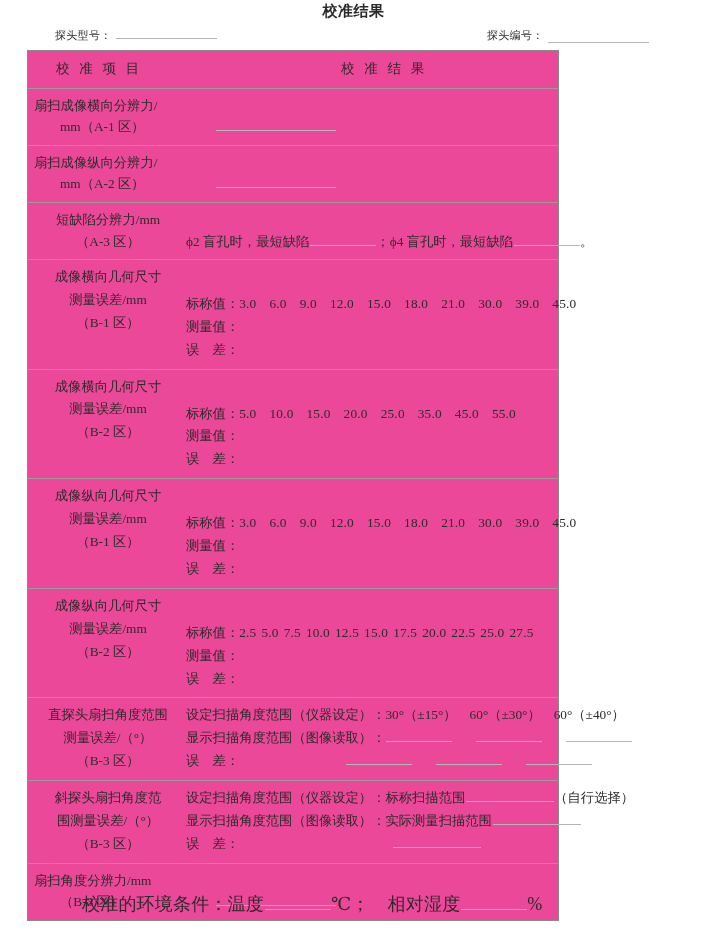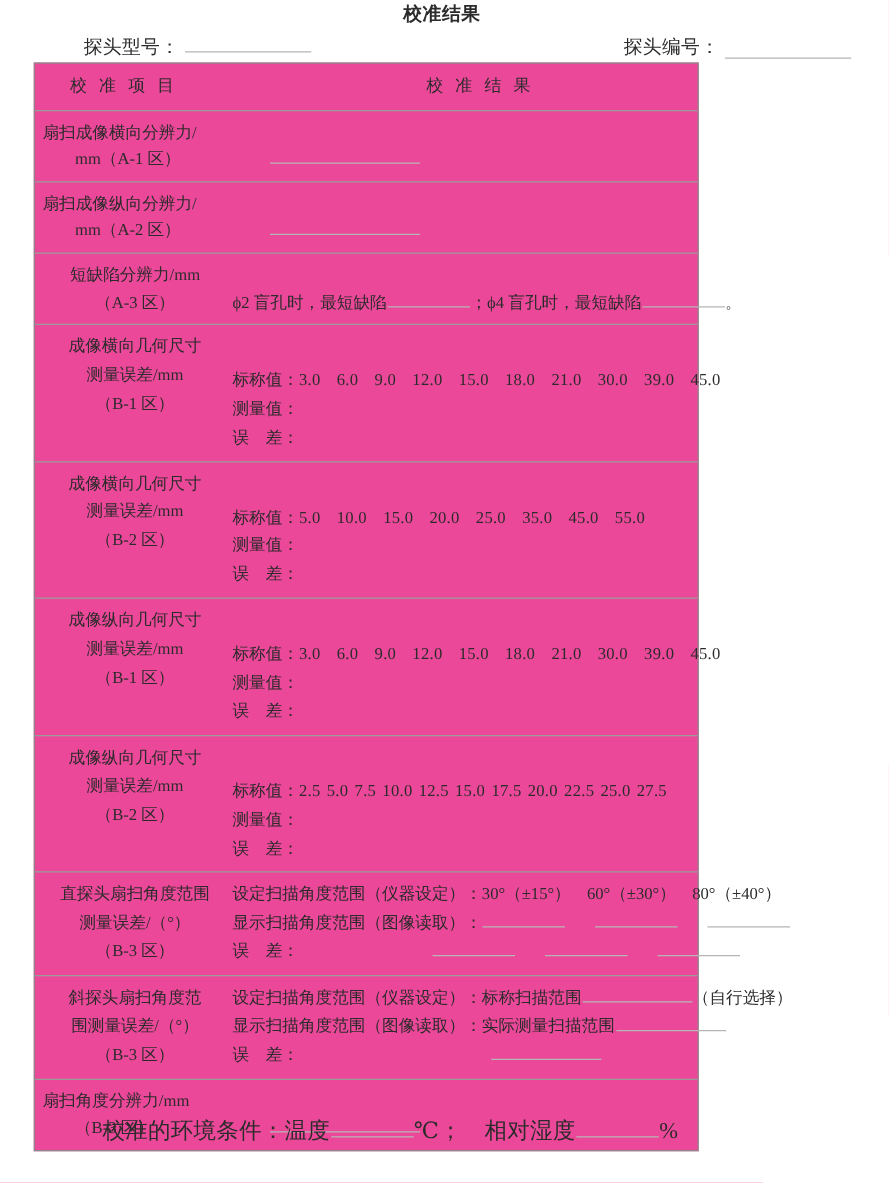--- a/index.html
+++ b/index.html
@@ -32,24 +32,24 @@
     font-size: 15px;
     font-weight: bold;
     letter-spacing: 0.5px;
     font-family: "DejaVu Sans", "Liberation Sans", sans-serif;
   }
 
   
   .probe-line {
     position: absolute;
     top: 28px;
-    left: 12px;
+    left: 0;
     width: 635px;
     height: 20px;
-    font-size: 15px;
+    font-size: 11px;
   }
   .probe-item {
     position: absolute;
     white-space: nowrap;
     display: flex;
     align-items: baseline;
   }
   .probe-model { left: 55px; }
   .probe-serial { left: 487px; align-items: flex-end; }
   .probe-label { letter-spacing: 0.3px; }
@@ -264,21 +264,21 @@
     </div>
 
     <div class="row">
       <div class="col-item item-center line-tall">
         <div>直探头扇扫角度范围</div>
         <div>测量误差/（°）</div>
         <div>（B-3 区）</div>
       </div>
       <div class="col-result line-tall">
         <div class="nowrap">
-          <span>设定扫描角度范围（仪器设定）：</span><span class="angle-vals"><span style="margin-right: 13px;">30°（±15°）</span><span style="margin-right: 13px;">60°（±30°）</span><span>80°（±40°）</span></span>
+          <span>设定扫描角度范围（仪器设定）：</span><span class="angle-vals"><span style="margin-right: 13px;">30°（±15°）</span><span style="margin-right: 13px;">60°（±30°）</span><span>60°（±40°）</span></span>
         </div>
         <div class="nowrap">
           <span>显示扫描角度范围（图像读取）：</span><span class="blank-line bl-short"></span><span class="blank-line bl-short" style="margin-left:24px"></span><span class="blank-line bl-short" style="margin-left:24px"></span>
         </div>
         <div class="nowrap">
           <span>误　差：</span><span class="blank-line bl-short" style="margin-left:107px"></span><span class="blank-line bl-short" style="margin-left:24px"></span><span class="blank-line bl-short" style="margin-left:24px"></span>
         </div>
       </div>
     </div>
 

